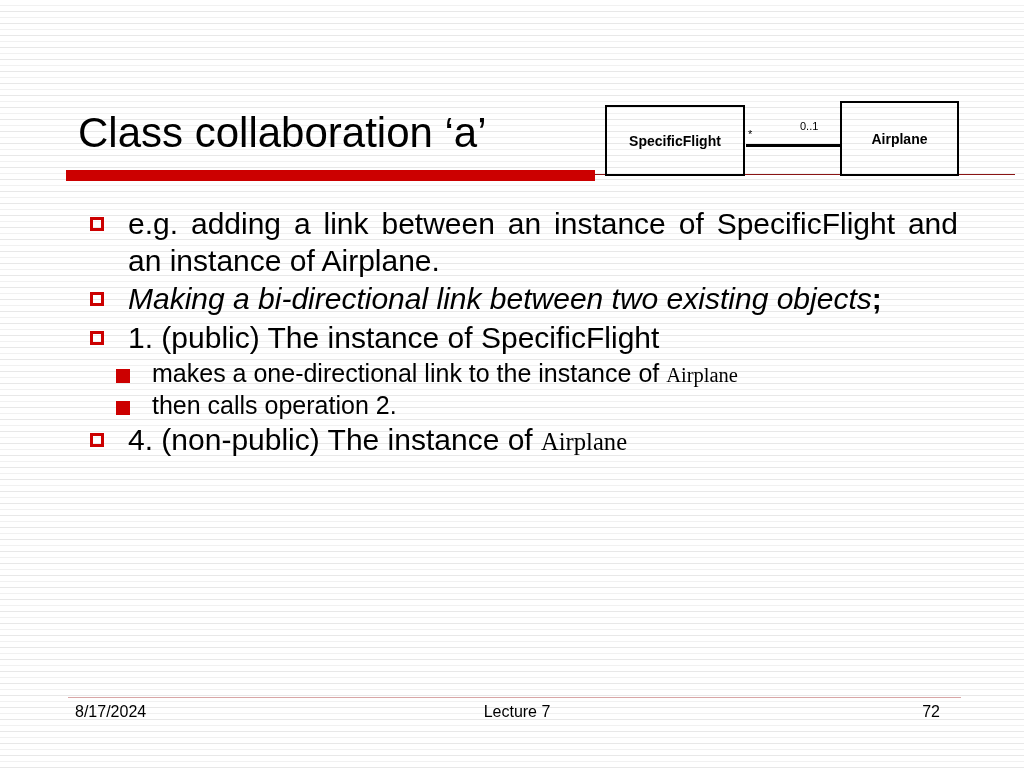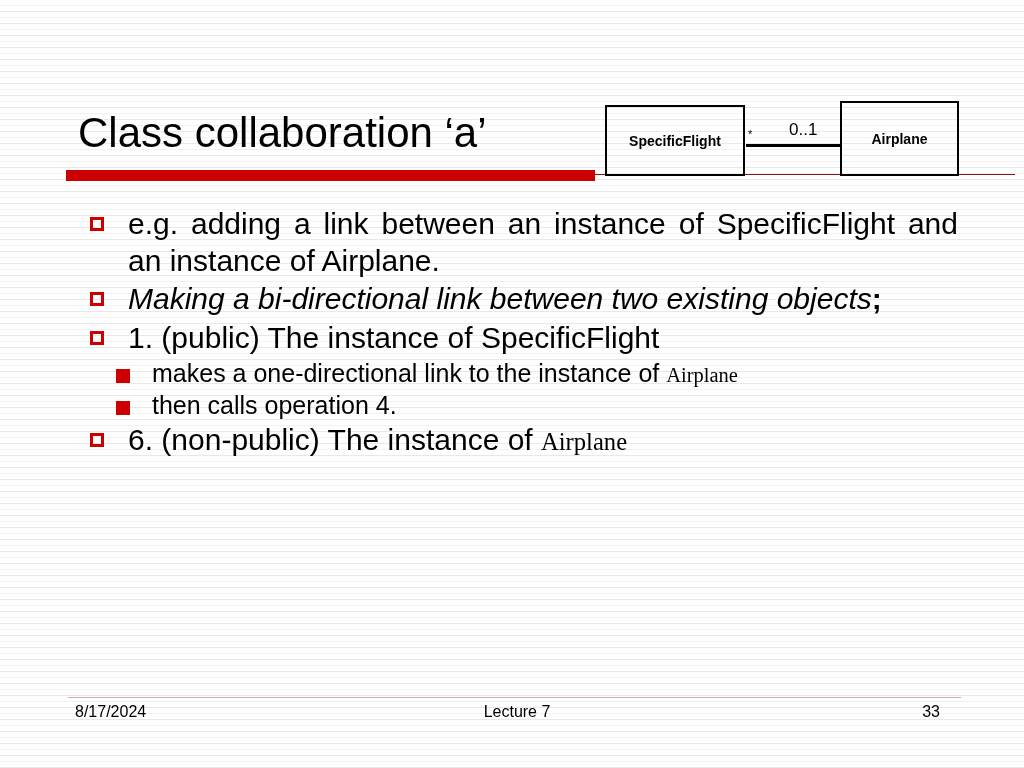--- a/index.html
+++ b/index.html
@@ -114,23 +114,23 @@
     font-size: 12px;
     color: #000000;
     white-space: nowrap;
   }
   .uml-mult-source {
     left: 148px;
     top: 30px;
     font-size: 11px;
   }
   .uml-mult-target {
-    left: 189px;
+    left: 200px;
     top: 22px;
-    font-size: 17px;
+    font-size: 11px;
     text-align: center;
   }
 
   
   .body {
     position: absolute;
     left: 86px;
     top: 206px;
     width: 872px;
   }
@@ -269,31 +269,31 @@
       <span>1.  (public) The instance of SpecificFlight</span>
     </div>
 
     <div class="bullet-row level2 justify">
       <span class="marker marker-solid"></span>
       <span>makes a one-directional link to the instance of </span><span class="serif">Airplane</span>
     </div>
 
     <div class="bullet-row level2 nojustify">
       <span class="marker marker-solid"></span>
-      <span>then calls operation 4.</span>
+      <span>then calls operation 2.</span>
     </div>
 
     <div class="bullet-row level1 nojustify">
       <span class="marker marker-hollow"></span>
-      <span>6.  (non-public) The instance of </span><span class="serif">Airplane</span>
+      <span>4.  (non-public) The instance of </span><span class="serif">Airplane</span>
     </div>
 
 
   </div>
 
   <div class="footer-rule"></div>
   <div class="footer">
     <span class="footer-date">8/17/2024</span>
     <span class="footer-center">Lecture 7</span>
-    <span class="footer-page">33</span>
+    <span class="footer-page">72</span>
   </div>
 
 </div>
 
 </body></html>

